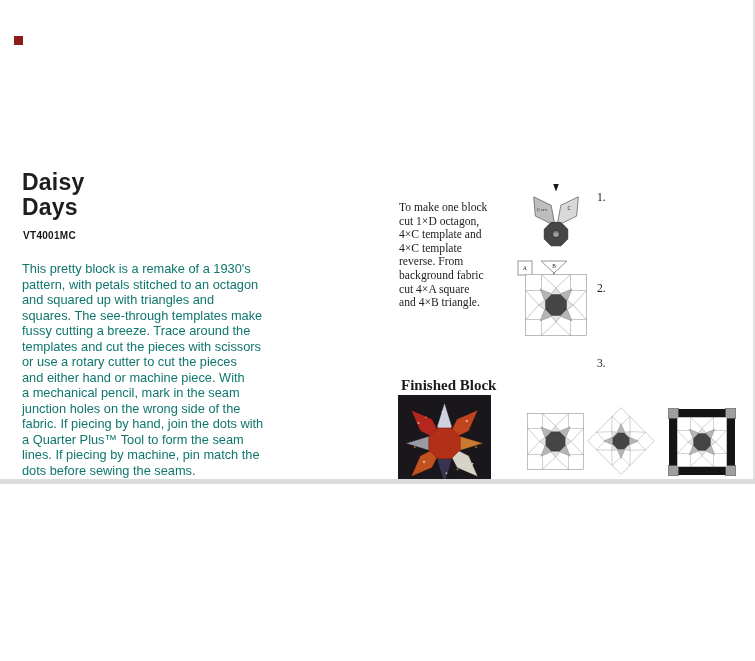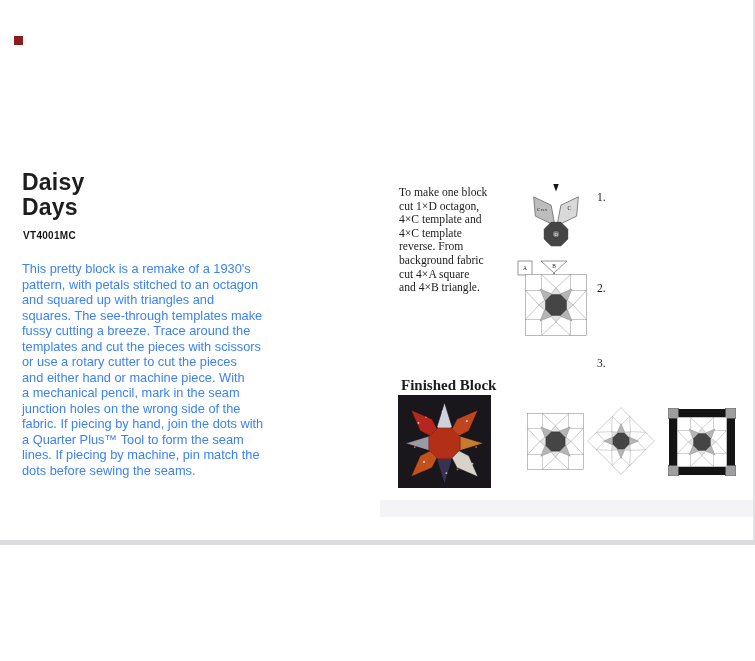--- a/index.html
+++ b/index.html
@@ -4,35 +4,35 @@
 <style>
   :root{
     --petal-dark:#b5b5b5;
     --petal-light:#e3e3e3;
     --octagon:#454545;
     --outline:#8a8a8a;
     --mark:#8e1c1c;
   }
   *{margin:0;padding:0;box-sizing:border-box;}
   body{background:#ffffff;font-family:"Liberation Sans",sans-serif;}
-  .sheet{position:relative;width:755px;height:545px;background:#ffffff;overflow:hidden;}
+  .sheet{position:relative;width:755px;height:484px;background:#ffffff;overflow:hidden;}
   .preline{white-space:pre-line;}
   .abs{position:absolute;}
 
   .red-mark{left:14px;top:36px;width:9px;height:9px;background:var(--mark);}
 
   .title{left:22px;top:170px;font-size:23px;line-height:25px;font-weight:bold;color:#1e1e1e;letter-spacing:.2px;}
   .code{left:23px;top:230px;font-size:10px;font-weight:bold;color:#161616;letter-spacing:.3px;}
 
-  .body-para{left:22px;width:268px;font-size:12.8px;line-height:15.5px;color:#3b82f6;}
+  .body-para{left:22px;width:268px;font-size:12.8px;line-height:15.5px;color:#0f766e;}
   .para1{top:261px;}
   .para2{top:477px;}
 
   .serif{font-family:"Liberation Serif","DejaVu Serif",serif;color:#1c1c1c;}
-  .cutting{left:399px;top:186px;width:118px;font-size:11.6px;line-height:13.6px;}
+  .cutting{left:399px;top:201px;width:118px;font-size:11.6px;line-height:13.6px;}
   .finished-label{left:401px;top:377px;font-size:15px;font-weight:bold;}
 
   .step-num{font-size:11.6px;width:16px;}
   .step-text{width:132px;font-size:11.6px;line-height:14px;}
   .s1{top:191px;} .s2{top:282px;} .s3{top:357px;}
   .numcol{left:597px;} .textcol{left:620px;}
 
   svg{display:block;}
   .thin{stroke:var(--outline);stroke-width:.9;}
   .white-piece{fill:#ffffff;}

